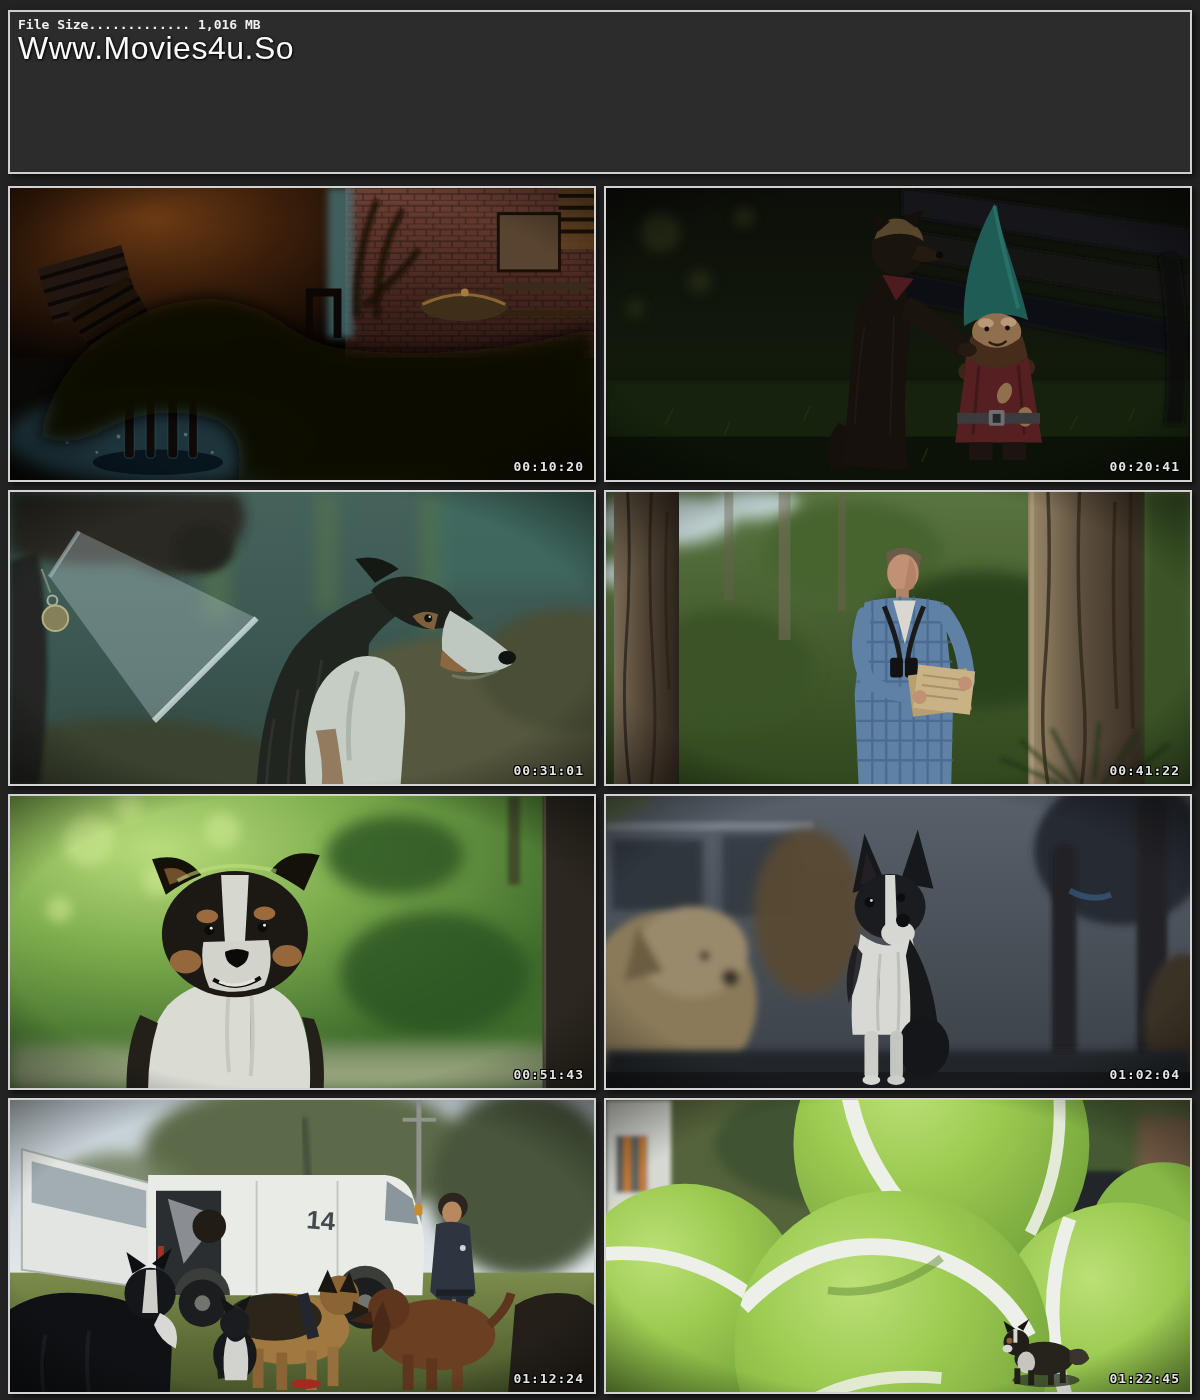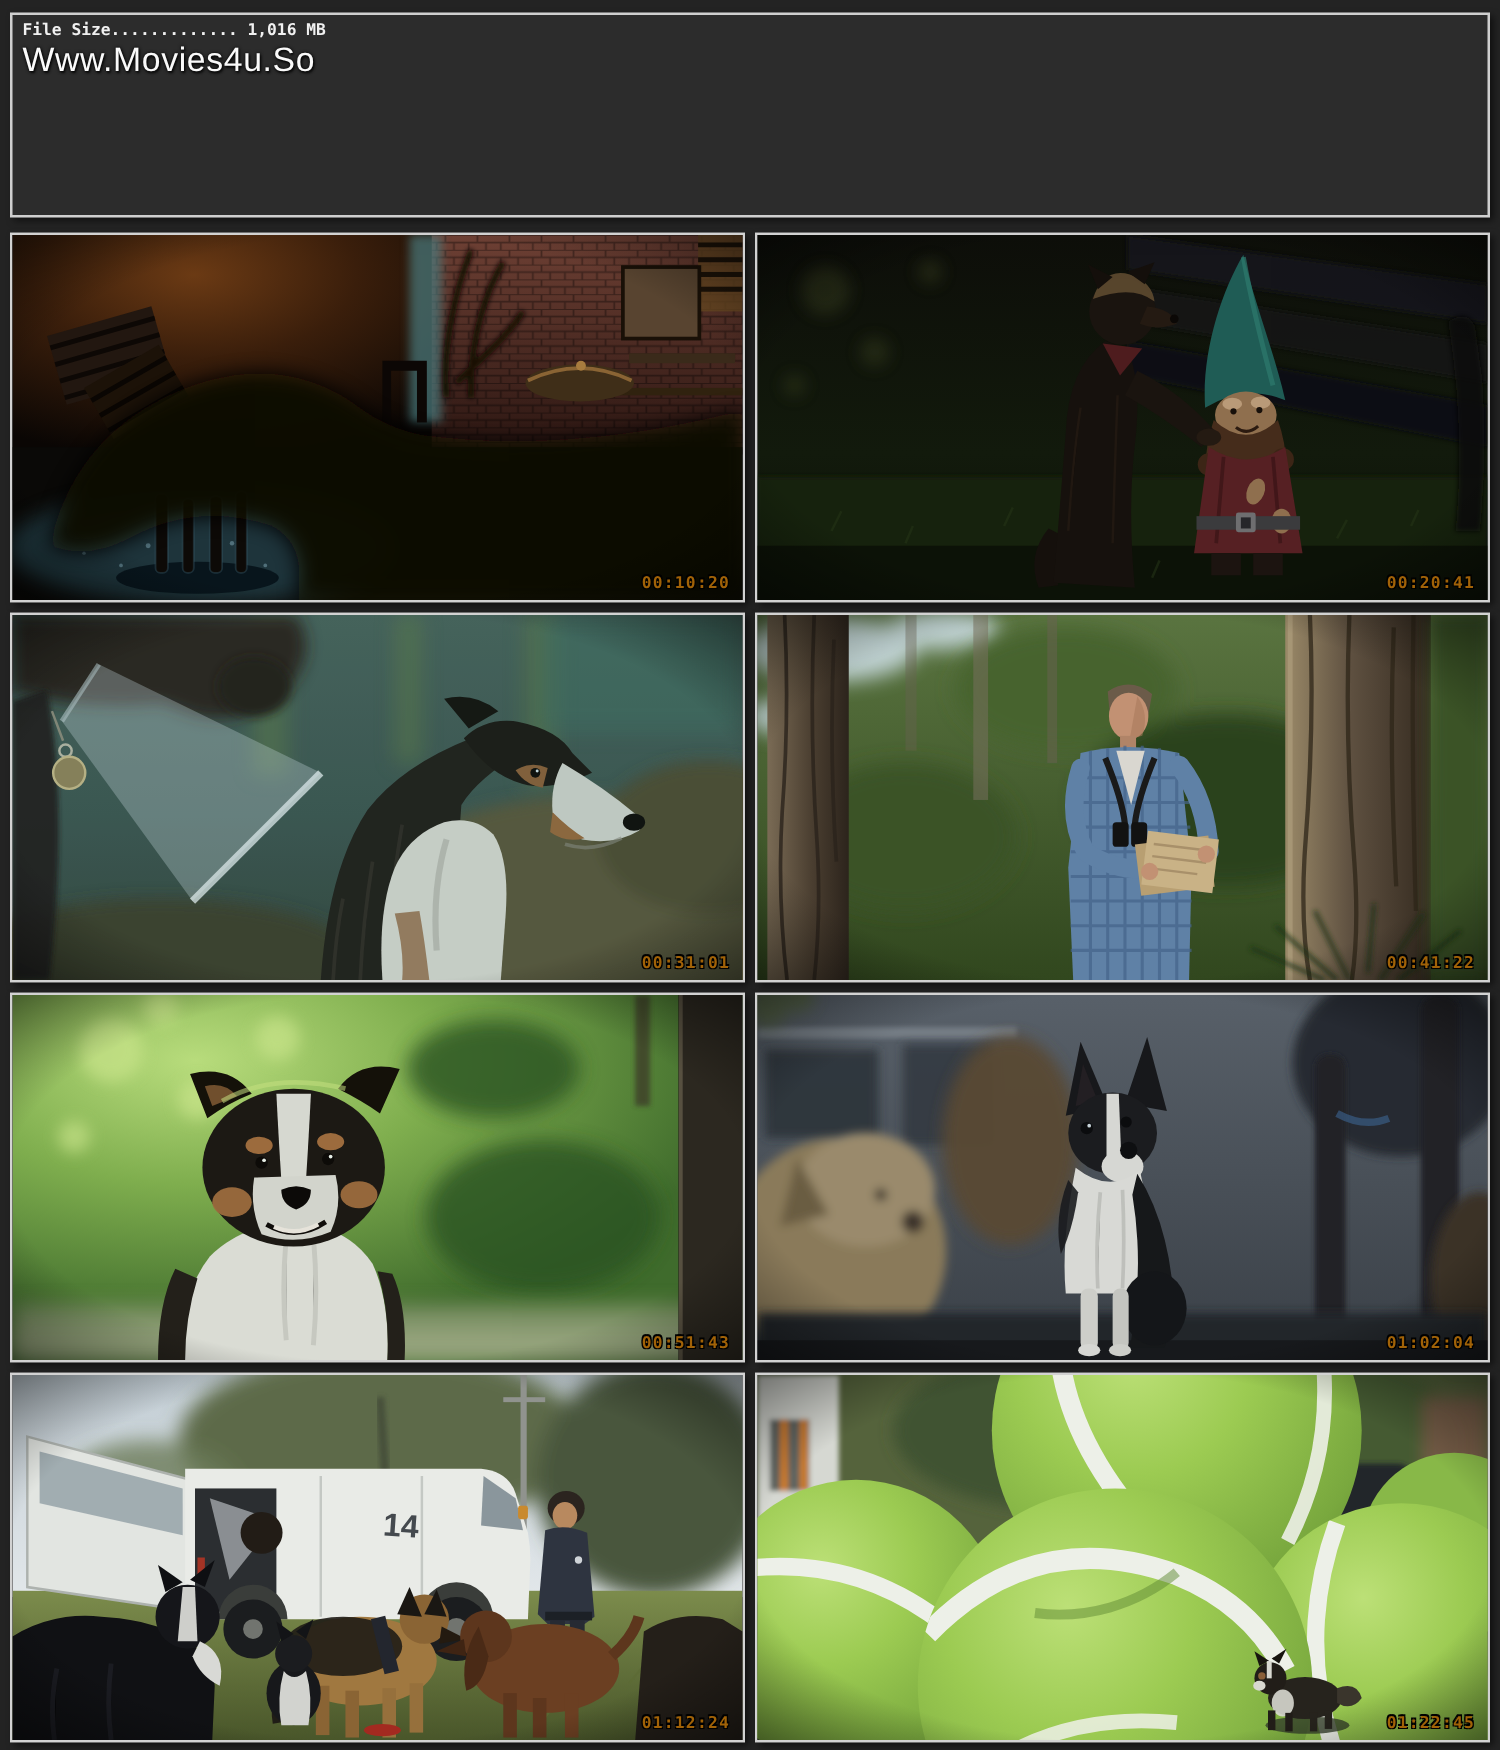--- a/index.html
+++ b/index.html
@@ -14,38 +14,38 @@
     background:#2c2c2c;border:2px solid #cfcfcf;
     box-shadow:3px 3px 6px rgba(0,0,0,.6);
     padding:3px 0 0 8px;overflow:hidden;
   }
   .info-row{
     font-weight:bold;font-size:13px;line-height:20.5px;
     color:#f0f0f0;white-space:pre;
   }
   .watermark{
     font-family:"Liberation Sans", sans-serif;
-    font-size:27px;line-height:25px;color:#fafafa;
+    font-size:32px;line-height:25px;color:#fafafa;
     letter-spacing:.5px;
     text-shadow:0 0 3px rgba(0,0,0,.9), 1px 1px 2px rgba(0,0,0,.8);
   }
   .grid{
     margin-top:12px;
     display:grid;grid-template-columns:1fr 1fr;gap:8px 8px;
   }
   .shot{
     position:relative;height:296px;box-sizing:border-box;
     border:2px solid #d2d2d2;background:#000;margin:0;
     box-shadow:3px 3px 6px rgba(0,0,0,.6);
   }
   .shot svg{display:block;width:100%;height:100%;}
   .ts{
     position:absolute;right:10px;bottom:6px;
     font-family:"DejaVu Sans Mono", monospace;
-    font-weight:bold;font-size:13px;color:#a16207;letter-spacing:1px;
+    font-weight:bold;font-size:13px;color:#e5e5e5;letter-spacing:1px;
     text-shadow:-1px -1px 0 #000,1px -1px 0 #000,-1px 1px 0 #000,1px 1px 0 #000;
   }
 </style>
 </head>
 <body>
 
 <svg width="0" height="0" style="position:absolute" aria-hidden="true">
   <defs>
     <filter id="b2" x="-30%" y="-30%" width="160%" height="160%">
         <feGaussianBlur stdDeviation="2"></feGaussianBlur>

